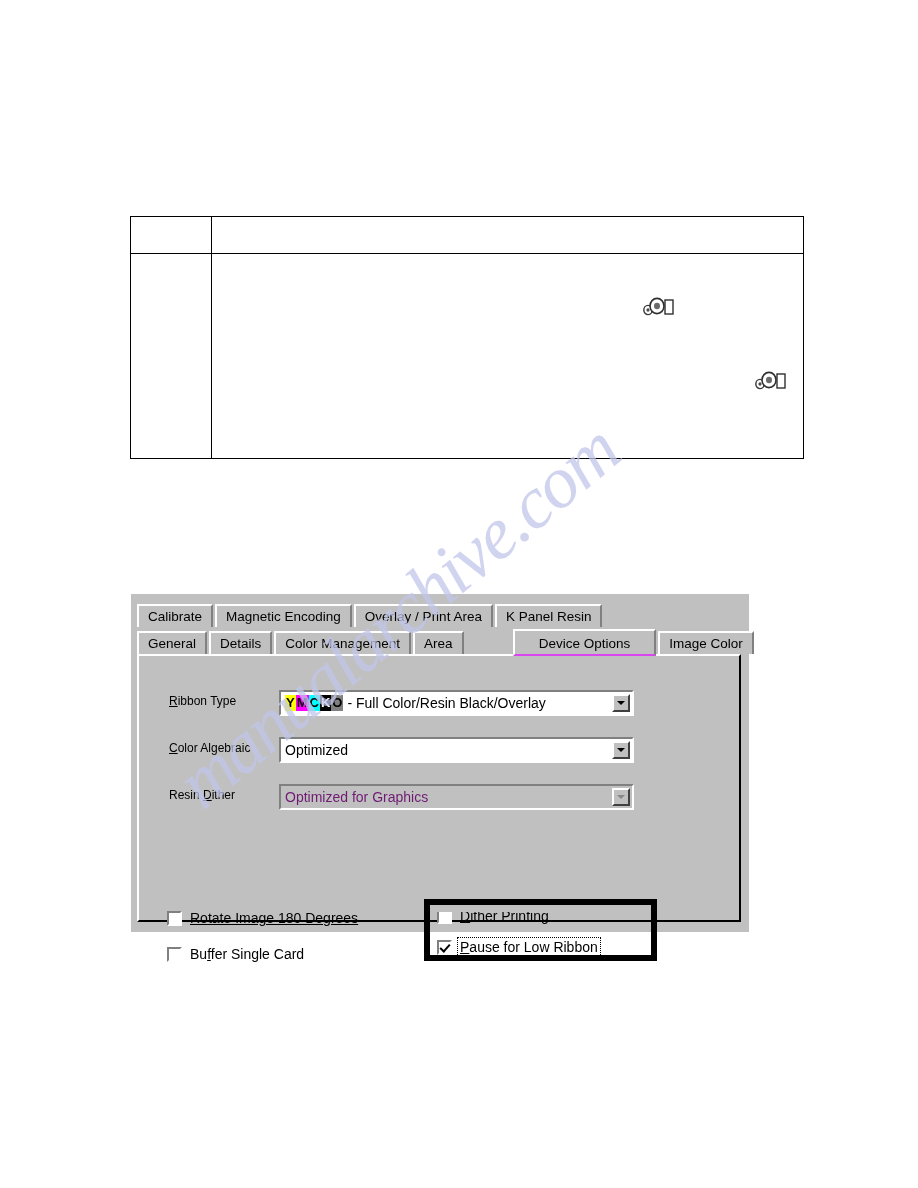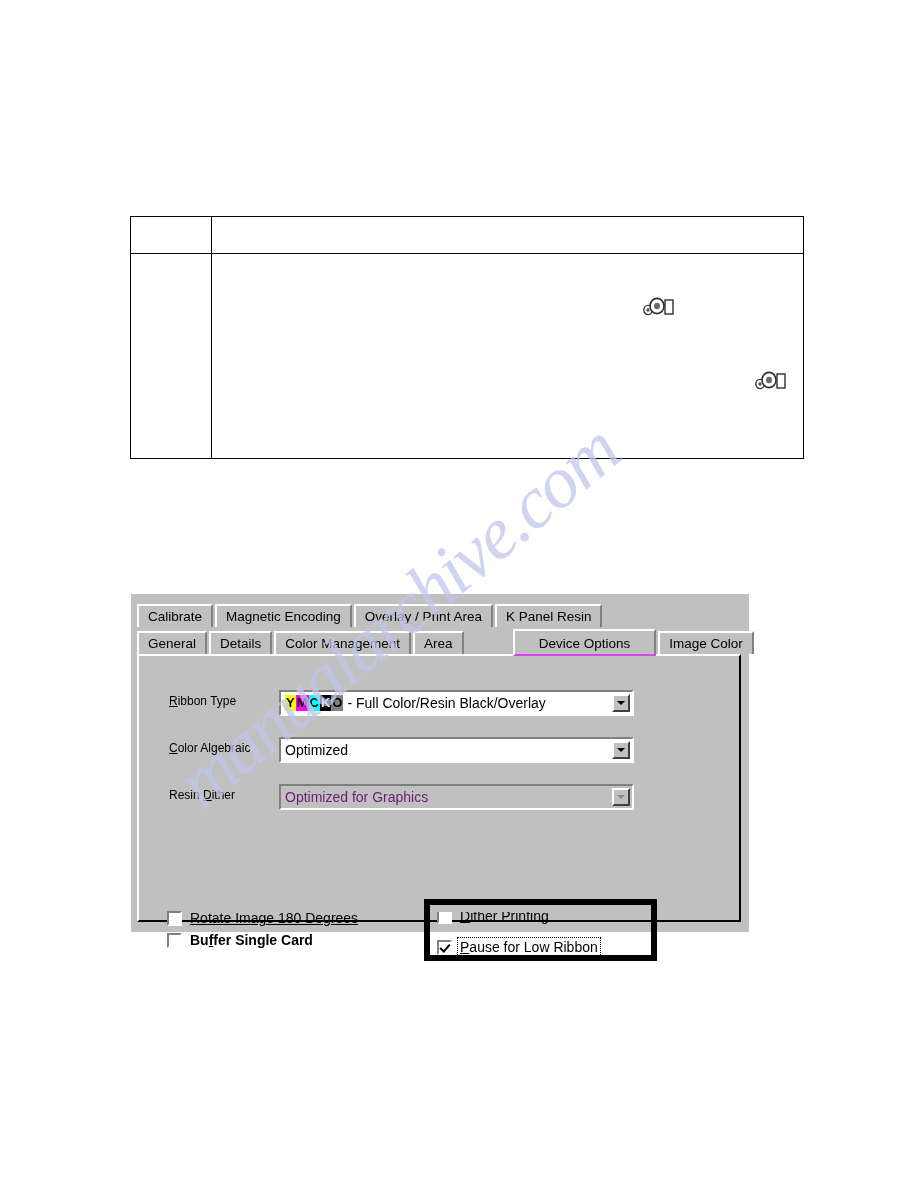--- a/index.html
+++ b/index.html
@@ -224,21 +224,21 @@
   
   .cb-row {
     position: absolute;
     display: flex;
     align-items: center;
     height: 20px;
     font-size: 14px;
     white-space: nowrap;
   }
   #cb-rotate   { left: 28px; top: 252px; text-decoration: underline; }
-  #cb-buffer   { left: 28px; top: 274px; font-weight: bold; }
+  #cb-buffer   { left: 28px; top: 288px; }
   #cb-disable  { left: 298px; top: 250px; }
   #cb-pause    { left: 298px; top: 281px; }
 
   .checkbox {
     width: 15px;
     height: 15px;
     background: #ffffff;
     border-top: 2px solid #808080;
     border-left: 2px solid #808080;
     border-right: 2px solid #ffffff;

